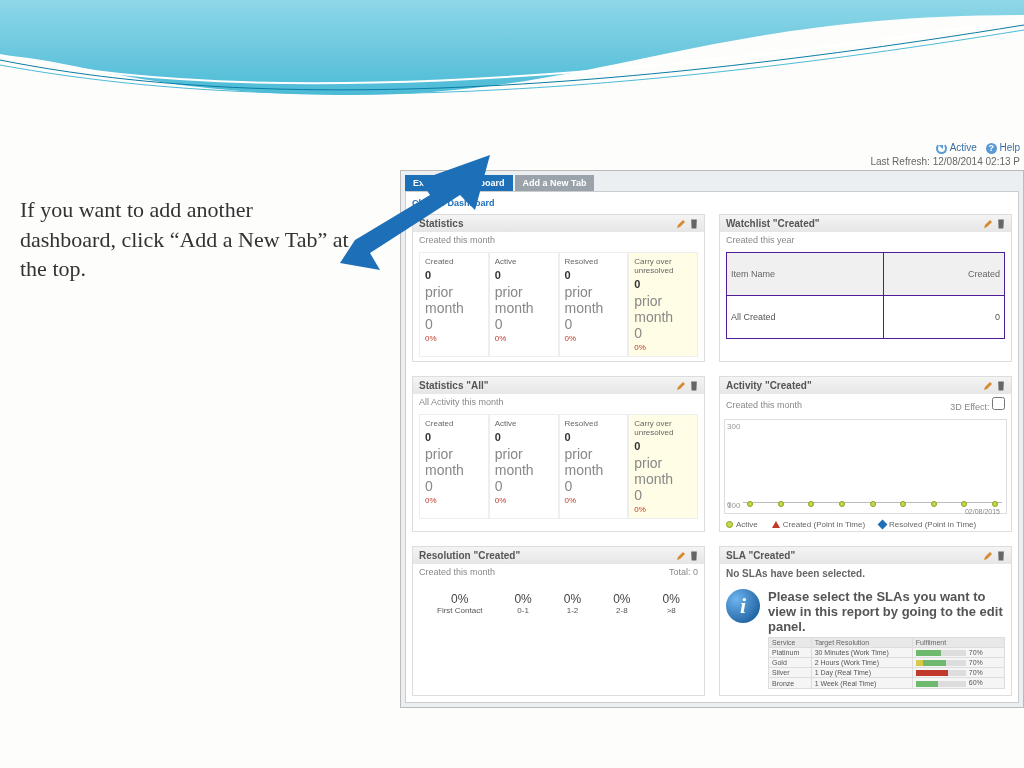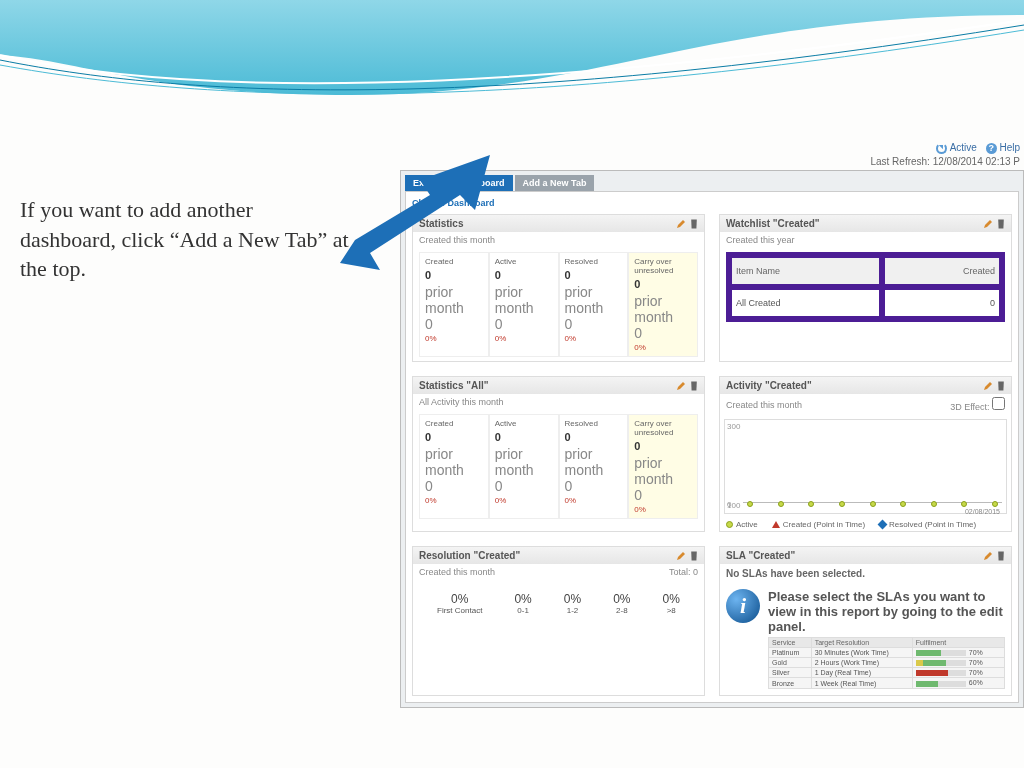--- a/index.html
+++ b/index.html
@@ -28,21 +28,21 @@
   .panel-sub { font-size: 9px; color: #888; padding: 3px 6px; display:flex; justify-content:space-between; align-items:center;}
   .panel-body { padding: 4px 6px; min-height: 40px; }
   .stat-row { display: flex; gap: 0; }
   .stat-cell { flex: 1; border: 1px solid #eee; padding: 4px 5px; font-size: 8px; }
   .stat-cell.hl { background: #fffde5; }
   .stat-cell .lbl { color: #666; }
   .stat-cell .big { font-size: 11px; font-weight: bold; color: #333; margin: 3px 0; }
   .stat-cell .sm { color: #888; font-size: 14px; }
   .stat-cell .pct { color: #c0392b; font-size: 8px; margin-top:2px;}
   .watch-table { width:100%; border-collapse: collapse; font-size:9px;}
-  .watch-table th, .watch-table td { border:6px solid #4c1d95; padding:8px 4px; text-align:left;}
+  .watch-table th, .watch-table td { border:1px solid #4c1d95; padding:16px 4px; text-align:left;}
   .watch-table th { background:#f0f0f0; color:#666; font-weight:normal;}
   .watch-table td.r, .watch-table th.r { text-align:right;}
   .chart-box { border:1px solid #ddd; height:95px; position:relative; margin:4px;}
   .chart-box .yaxis span { position:absolute; left:2px; font-size:8px; color:#999;}
   .chart-box .baseline { position:absolute; left:18px; right:4px; bottom:10px; border-top:1px solid #bbb;}
   .chart-box .dots { position:absolute; left:22px; right:8px; bottom:6px; display:flex; justify-content:space-between;}
   .chart-box .dot { width:6px; height:6px; border-radius:50%; background:#c7d94a; border:1px solid #8aa019;}
   .chart-box .xdate { position:absolute; right:6px; bottom:-2px; font-size:7px; color:#888;}
   .legend { font-size:8px; color:#666; padding:2px 6px; display:flex; gap:14px; align-items:center;}
   .lg { display:flex; align-items:center; gap:3px;}

